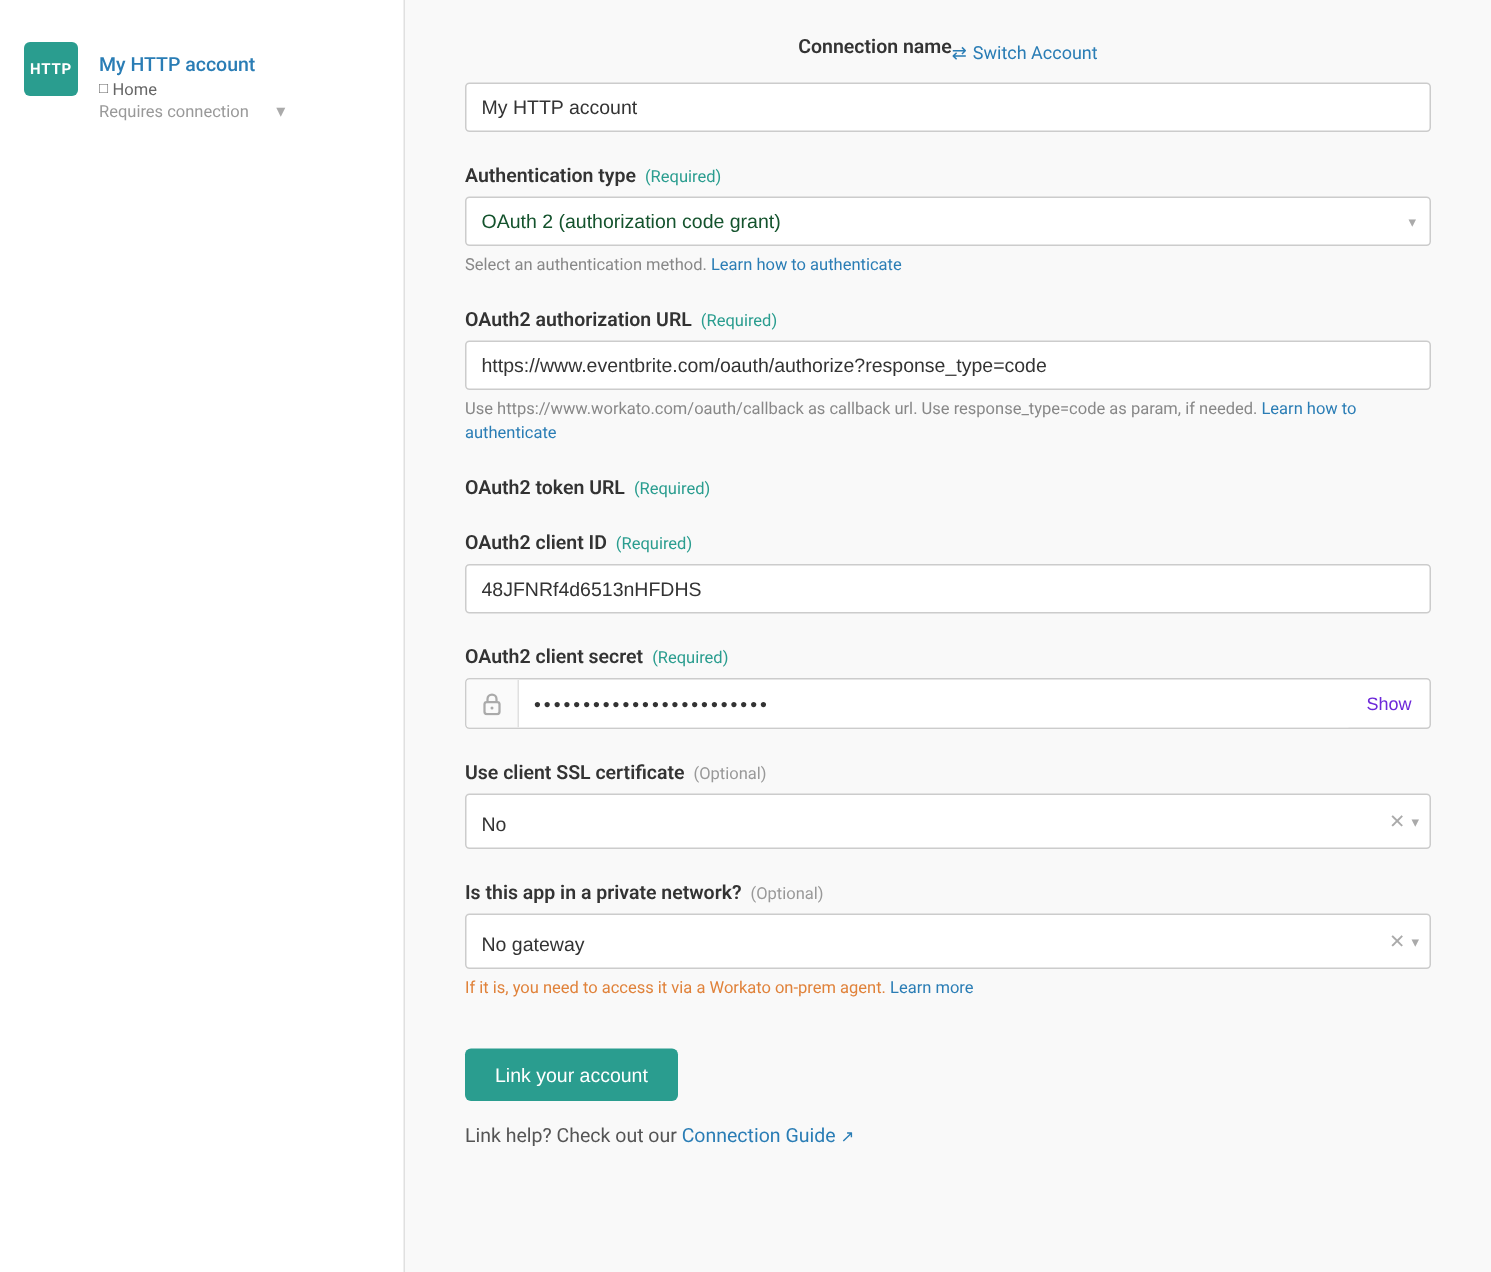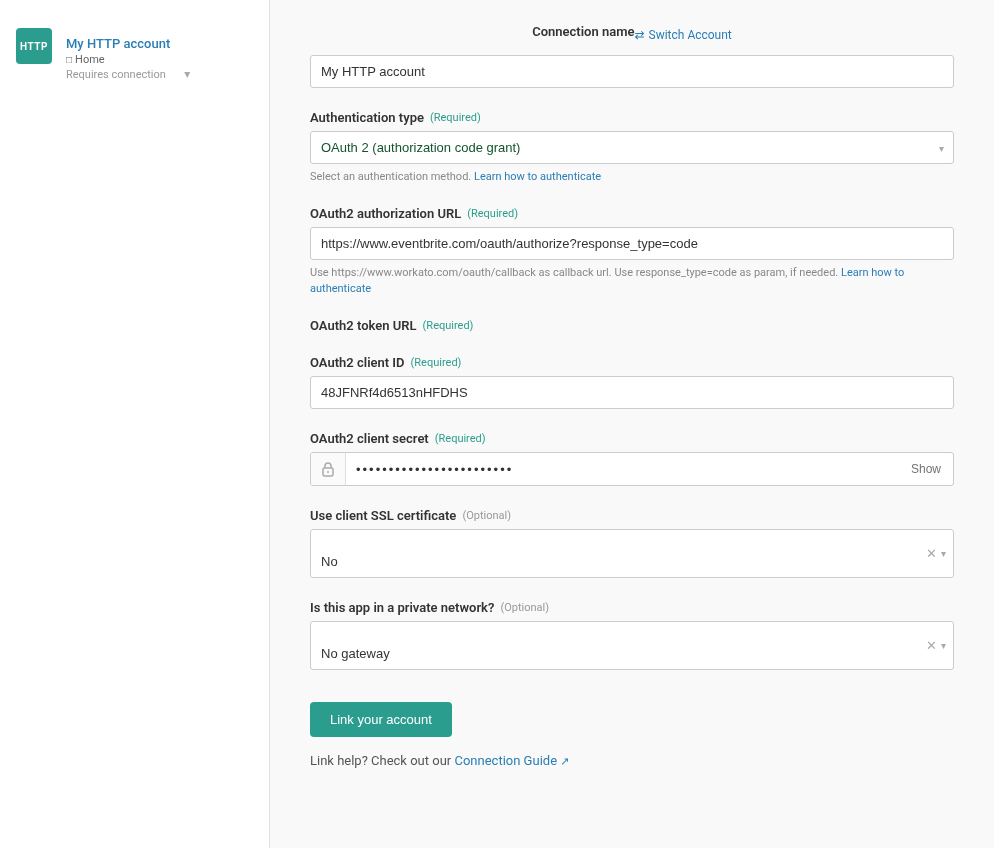--- a/index.html
+++ b/index.html
@@ -185,37 +185,37 @@
       border: none;
       padding: 8px 10px;
       font-size: 13px;
       color: #333;
       background: #fff;
       outline: none;
       letter-spacing: 2px;
     }
     .show-btn {
       padding: 8px 12px;
-      color: #737373;
+      color: #6d28d9;
       font-size: 12px;
       cursor: pointer;
       background: none;
       border: none;
     }
 
     
     .select-clearable-wrapper {
       position: relative;
       width: 100%;
     }
     .select-clearable {
       width: 100%;
       border: 1px solid #ccc;
       border-radius: 3px;
-      padding: 24px 50px 8px 10px;
+      padding: 12px 50px 8px 10px;
       font-size: 13px;
       color: #333;
       background: #fff;
       appearance: none;
       cursor: pointer;
       outline: none;
     }
     .select-clear-arrow {
       position: absolute;
       right: 0;
@@ -399,20 +399,24 @@
       </div>
       <div class="select-clearable-wrapper">
         <select class="select-clearable">
           <option>No gateway</option>
         </select>
         <div class="select-clear-arrow">
           <span class="clear-x">✕</span>
           <span class="select-down">▾</span>
         </div>
       </div>
+      <div class="field-hint">
+        <span style="color:#e0823a;">If it is, you need to access it via a Workato on-prem agent.</span>
+        <a class="link">Learn more</a>
+      </div>
     </div>
 
     <div>
       <button class="link-account-btn">Link your account</button>
     </div>
 
     <div class="connection-guide">
       <span>Link help? Check out our</span>
       <a class="link">
         <span>Connection Guide</span>

